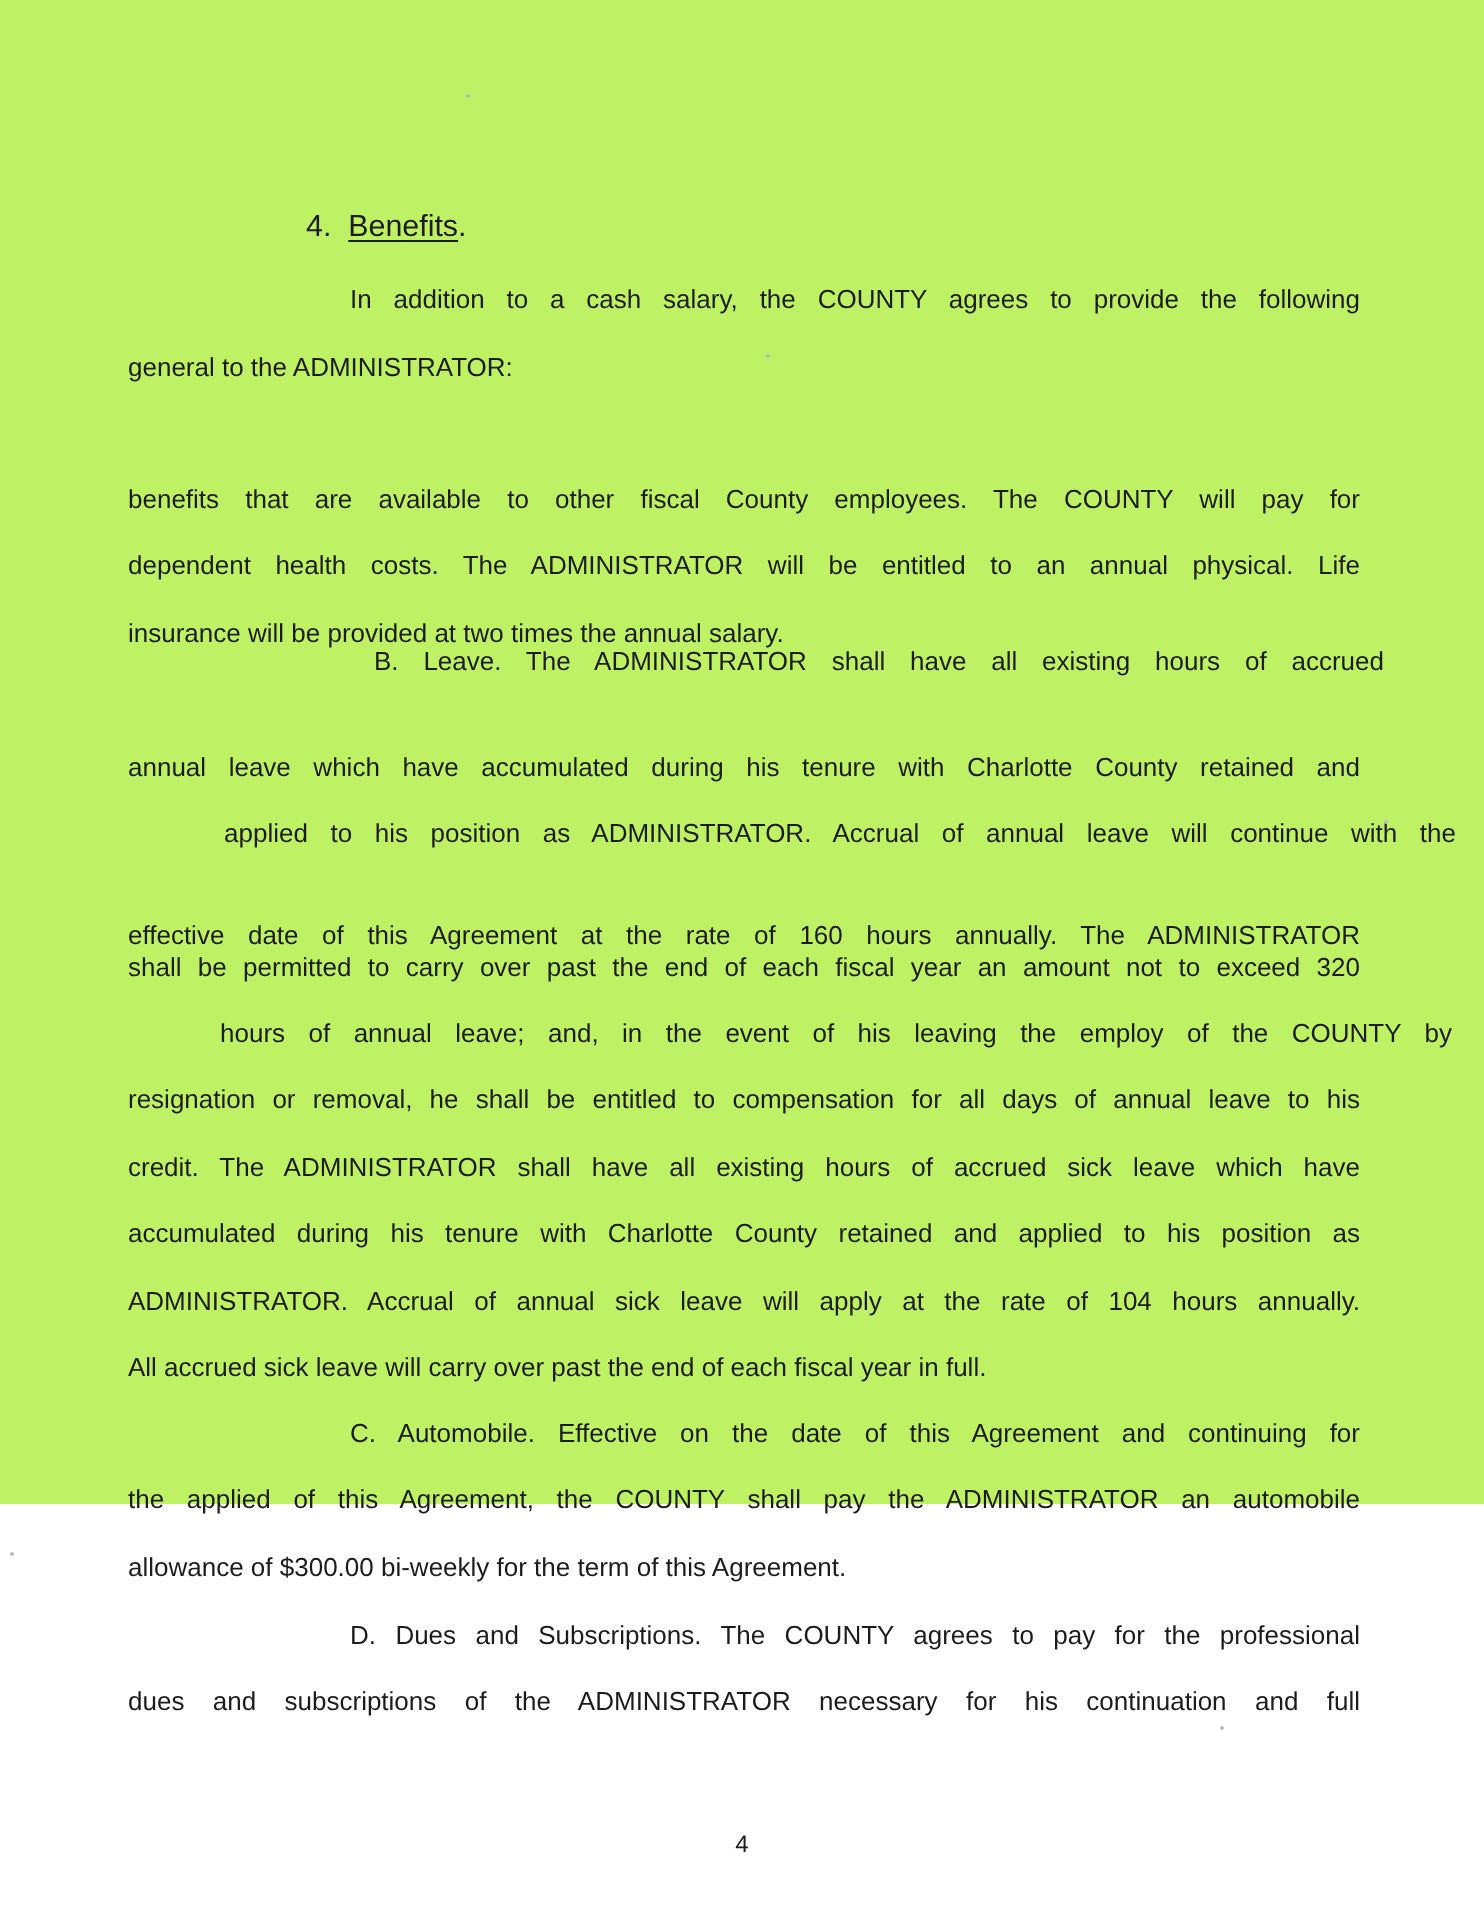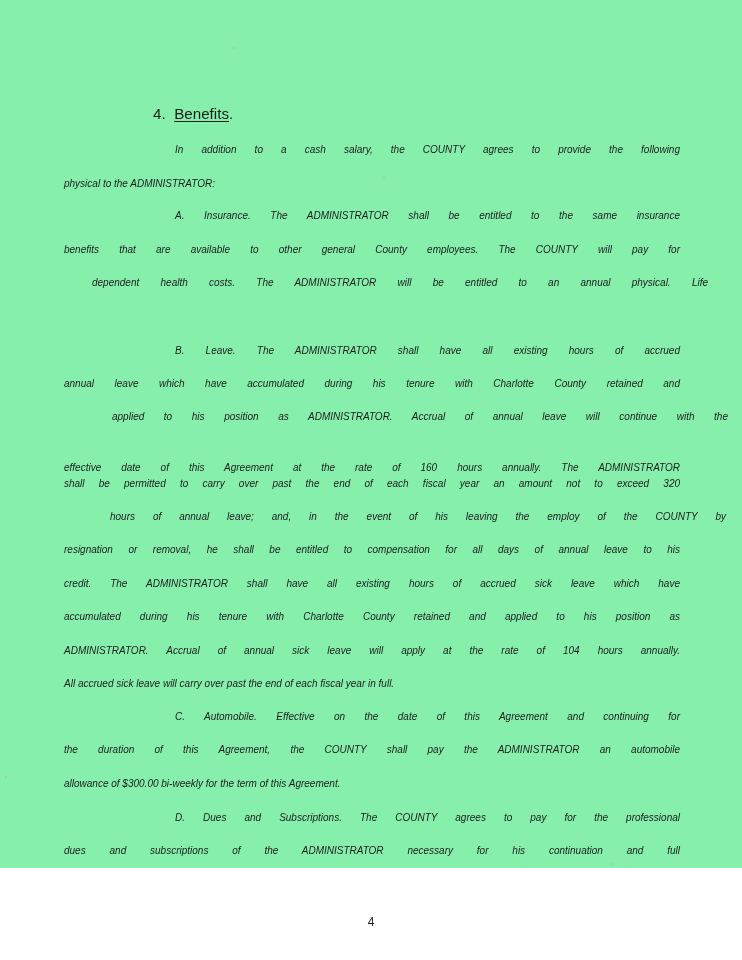--- a/index.html
+++ b/index.html
@@ -1,58 +1,58 @@
 <!DOCTYPE html>
 <html><head>
 <meta charset="utf-8">
 <style>
   html, body { margin: 0; padding: 0; background: #ffffff; }
   body { width: 742px; height: 960px; position: relative; overflow: hidden;
          font-family: "Liberation Sans", sans-serif; color: #1c1c1c; }
-  .page { position: absolute; left: 0; top: 0; width: 742px; height: 868px; background: #86efac; }
-  .line { position: absolute; left: 64px; width: 616px; font-size: 10px; line-height: 18px;
-          white-space: nowrap; text-align: justify; text-align-last: justify; font-style: italic; }
+  .page { position: absolute; left: 0; top: 0; width: 742px; height: 752px; background: #bef264; }
+  .line { position: absolute; left: 64px; width: 616px; font-size: 13px; line-height: 18px;
+          white-space: nowrap; text-align: justify; text-align-last: justify; }
   .line.indent { left: 175px; width: 505px; }
   .line.last { text-align-last: left; }
   .heading { position: absolute; left: 153px; font-size: 15.2px; line-height: 18px; }
   .heading u { text-decoration: underline; text-underline-offset: 2px; }
   .pagenum { position: absolute; left: 0; width: 742px; text-align: center; font-size: 12px; top: 915px; }
   .speck { position: absolute; width: 2px; height: 2px; background: #bbb; border-radius: 1px; }
 </style>
 </head>
 <body>
 
 <div class="page">
 
   <div class="heading" style="top:105px;">
     <span>4.</span>&nbsp;
     <u>Benefits</u><span>.</span>
   </div>
 
   <div class="line indent" style="top:141px;">In addition to a cash salary, the COUNTY agrees to provide the following</div>
-  <div class="line last" style="top:175px;">physical to the ADMINISTRATOR:</div>
+  <div class="line last" style="top:175px;">general to the ADMINISTRATOR:</div>
 
-  <div class="line indent" style="top:207px;">A.  Insurance.  The ADMINISTRATOR shall be entitled to the same insurance</div>
-  <div class="line" style="top:241px;">benefits that are available to other general County employees.  The COUNTY will pay for</div>
-  <div class="line" style="top:274px;margin-left:28px;">dependent health costs.  The ADMINISTRATOR will be entitled to an annual physical.  Life</div>
+  <div class="line" style="top:241px;">benefits that are available to other fiscal County employees.  The COUNTY will pay for</div>
+  <div class="line" style="top:274px;">dependent health costs.  The ADMINISTRATOR will be entitled to an annual physical.  Life</div>
+  <div class="line last" style="top:308px;">insurance will be provided at two times the annual salary.</div>
 
-  <div class="line indent" style="top:342px;">B.  Leave.  The ADMINISTRATOR shall have all existing hours of accrued</div>
+  <div class="line indent" style="top:322px;margin-left:12px;">B.  Leave.  The ADMINISTRATOR shall have all existing hours of accrued</div>
   <div class="line" style="top:375px;">annual leave which have accumulated during his tenure with Charlotte County retained and</div>
   <div class="line" style="top:408px;margin-left:48px;">applied to his position as ADMINISTRATOR.    Accrual of annual leave will continue with the</div>
   <div class="line" style="top:459px;">effective date of this Agreement at the rate of 160 hours annually.  The ADMINISTRATOR</div>
   <div class="line" style="top:475px;">shall be permitted to carry over past the end of each fiscal year an amount not to exceed 320</div>
   <div class="line" style="top:508px;margin-left:46px;">hours of annual leave; and, in the event of his leaving the employ of the COUNTY by</div>
   <div class="line" style="top:541px;">resignation or removal, he shall be entitled to compensation for all days of annual leave to his</div>
   <div class="line" style="top:575px;">credit.  The ADMINISTRATOR shall have all existing hours of accrued sick leave which have</div>
   <div class="line" style="top:608px;">accumulated during his tenure with Charlotte County retained and applied to his position as</div>
   <div class="line" style="top:642px;">ADMINISTRATOR.  Accrual of annual sick leave will apply at the rate of 104 hours annually.</div>
   <div class="line last" style="top:675px;">All accrued sick leave will carry over past the end of each fiscal year in full.</div>
 
   <div class="line indent" style="top:708px;">C.  Automobile.  Effective on the date of this Agreement and continuing for</div>
-  <div class="line" style="top:741px;">the duration of this Agreement, the COUNTY shall pay the ADMINISTRATOR an automobile</div>
+  <div class="line" style="top:741px;">the applied of this Agreement, the COUNTY shall pay the ADMINISTRATOR an automobile</div>
   <div class="line last" style="top:775px;">allowance of $300.00 bi-weekly for the term of this Agreement.</div>
 
   <div class="line indent" style="top:809px;">D.  Dues and Subscriptions.  The COUNTY agrees to pay for the professional</div>
   <div class="line" style="top:842px;">dues and subscriptions of the ADMINISTRATOR necessary for his continuation and full</div>
 
   <div class="pagenum">4</div>
 
   <span class="speck" style="left:233px; top:47px;"></span>
   <span class="speck" style="left:383px; top:177px;"></span>
   <span class="speck" style="left:692px; top:410px;"></span>

